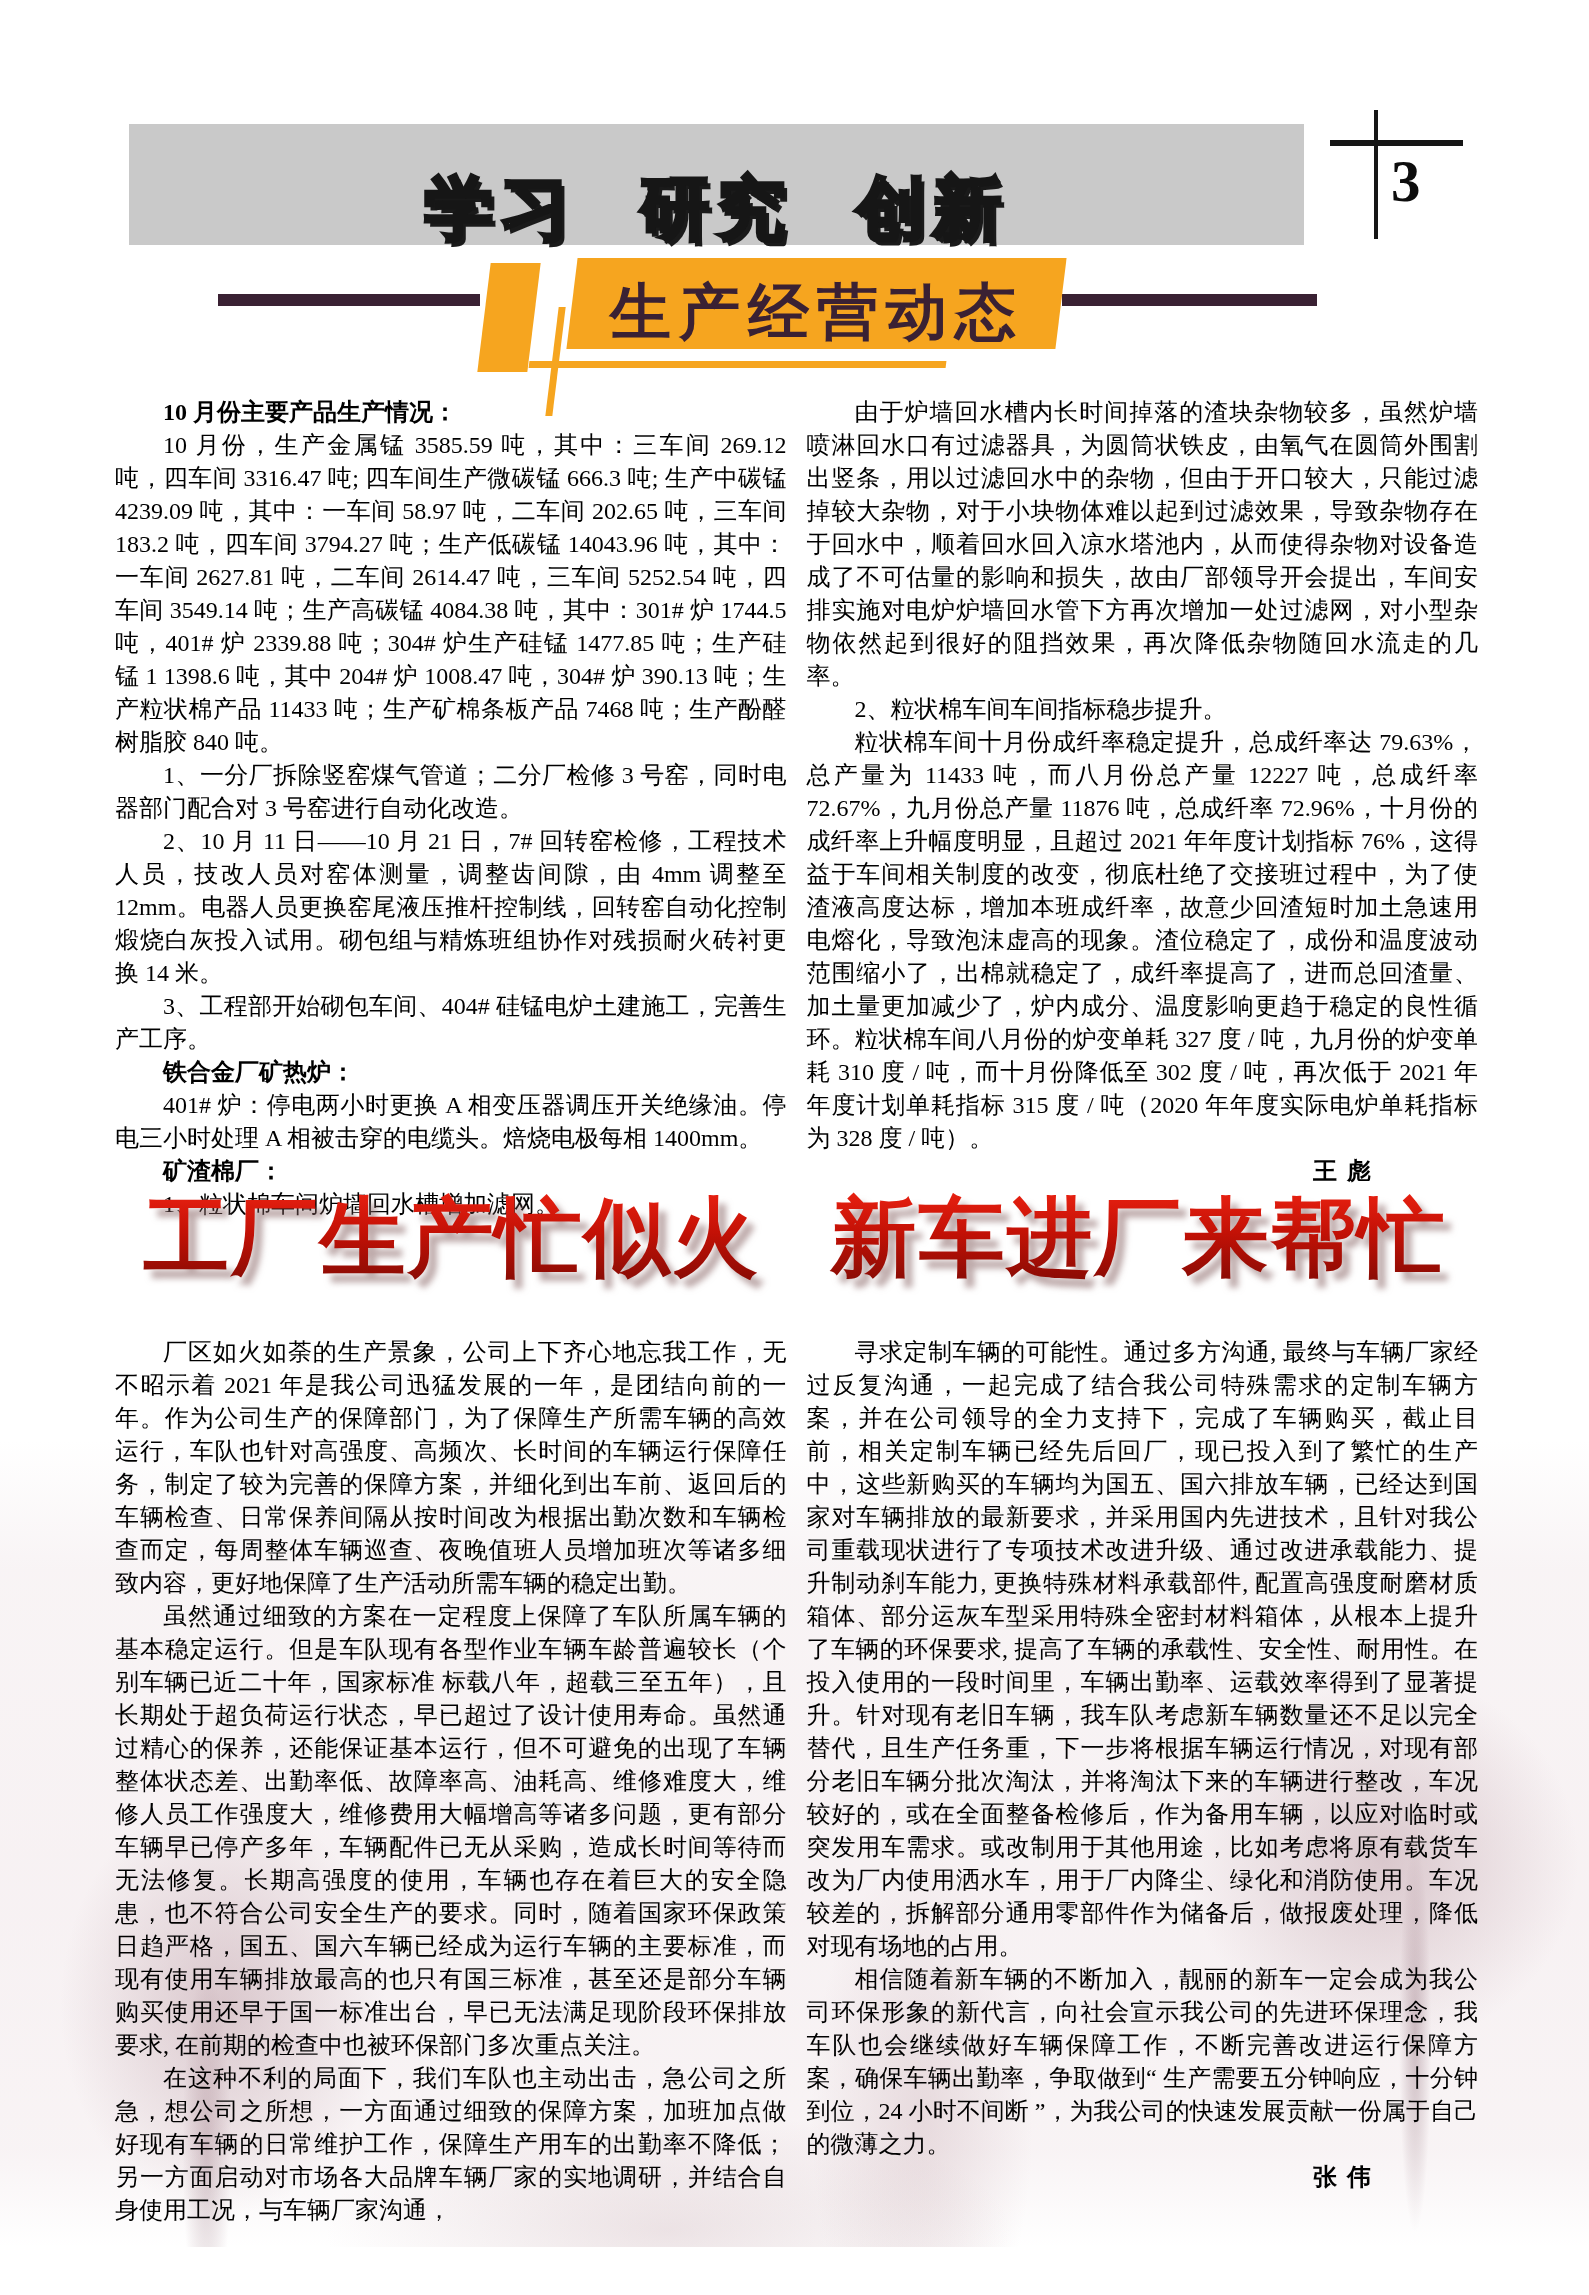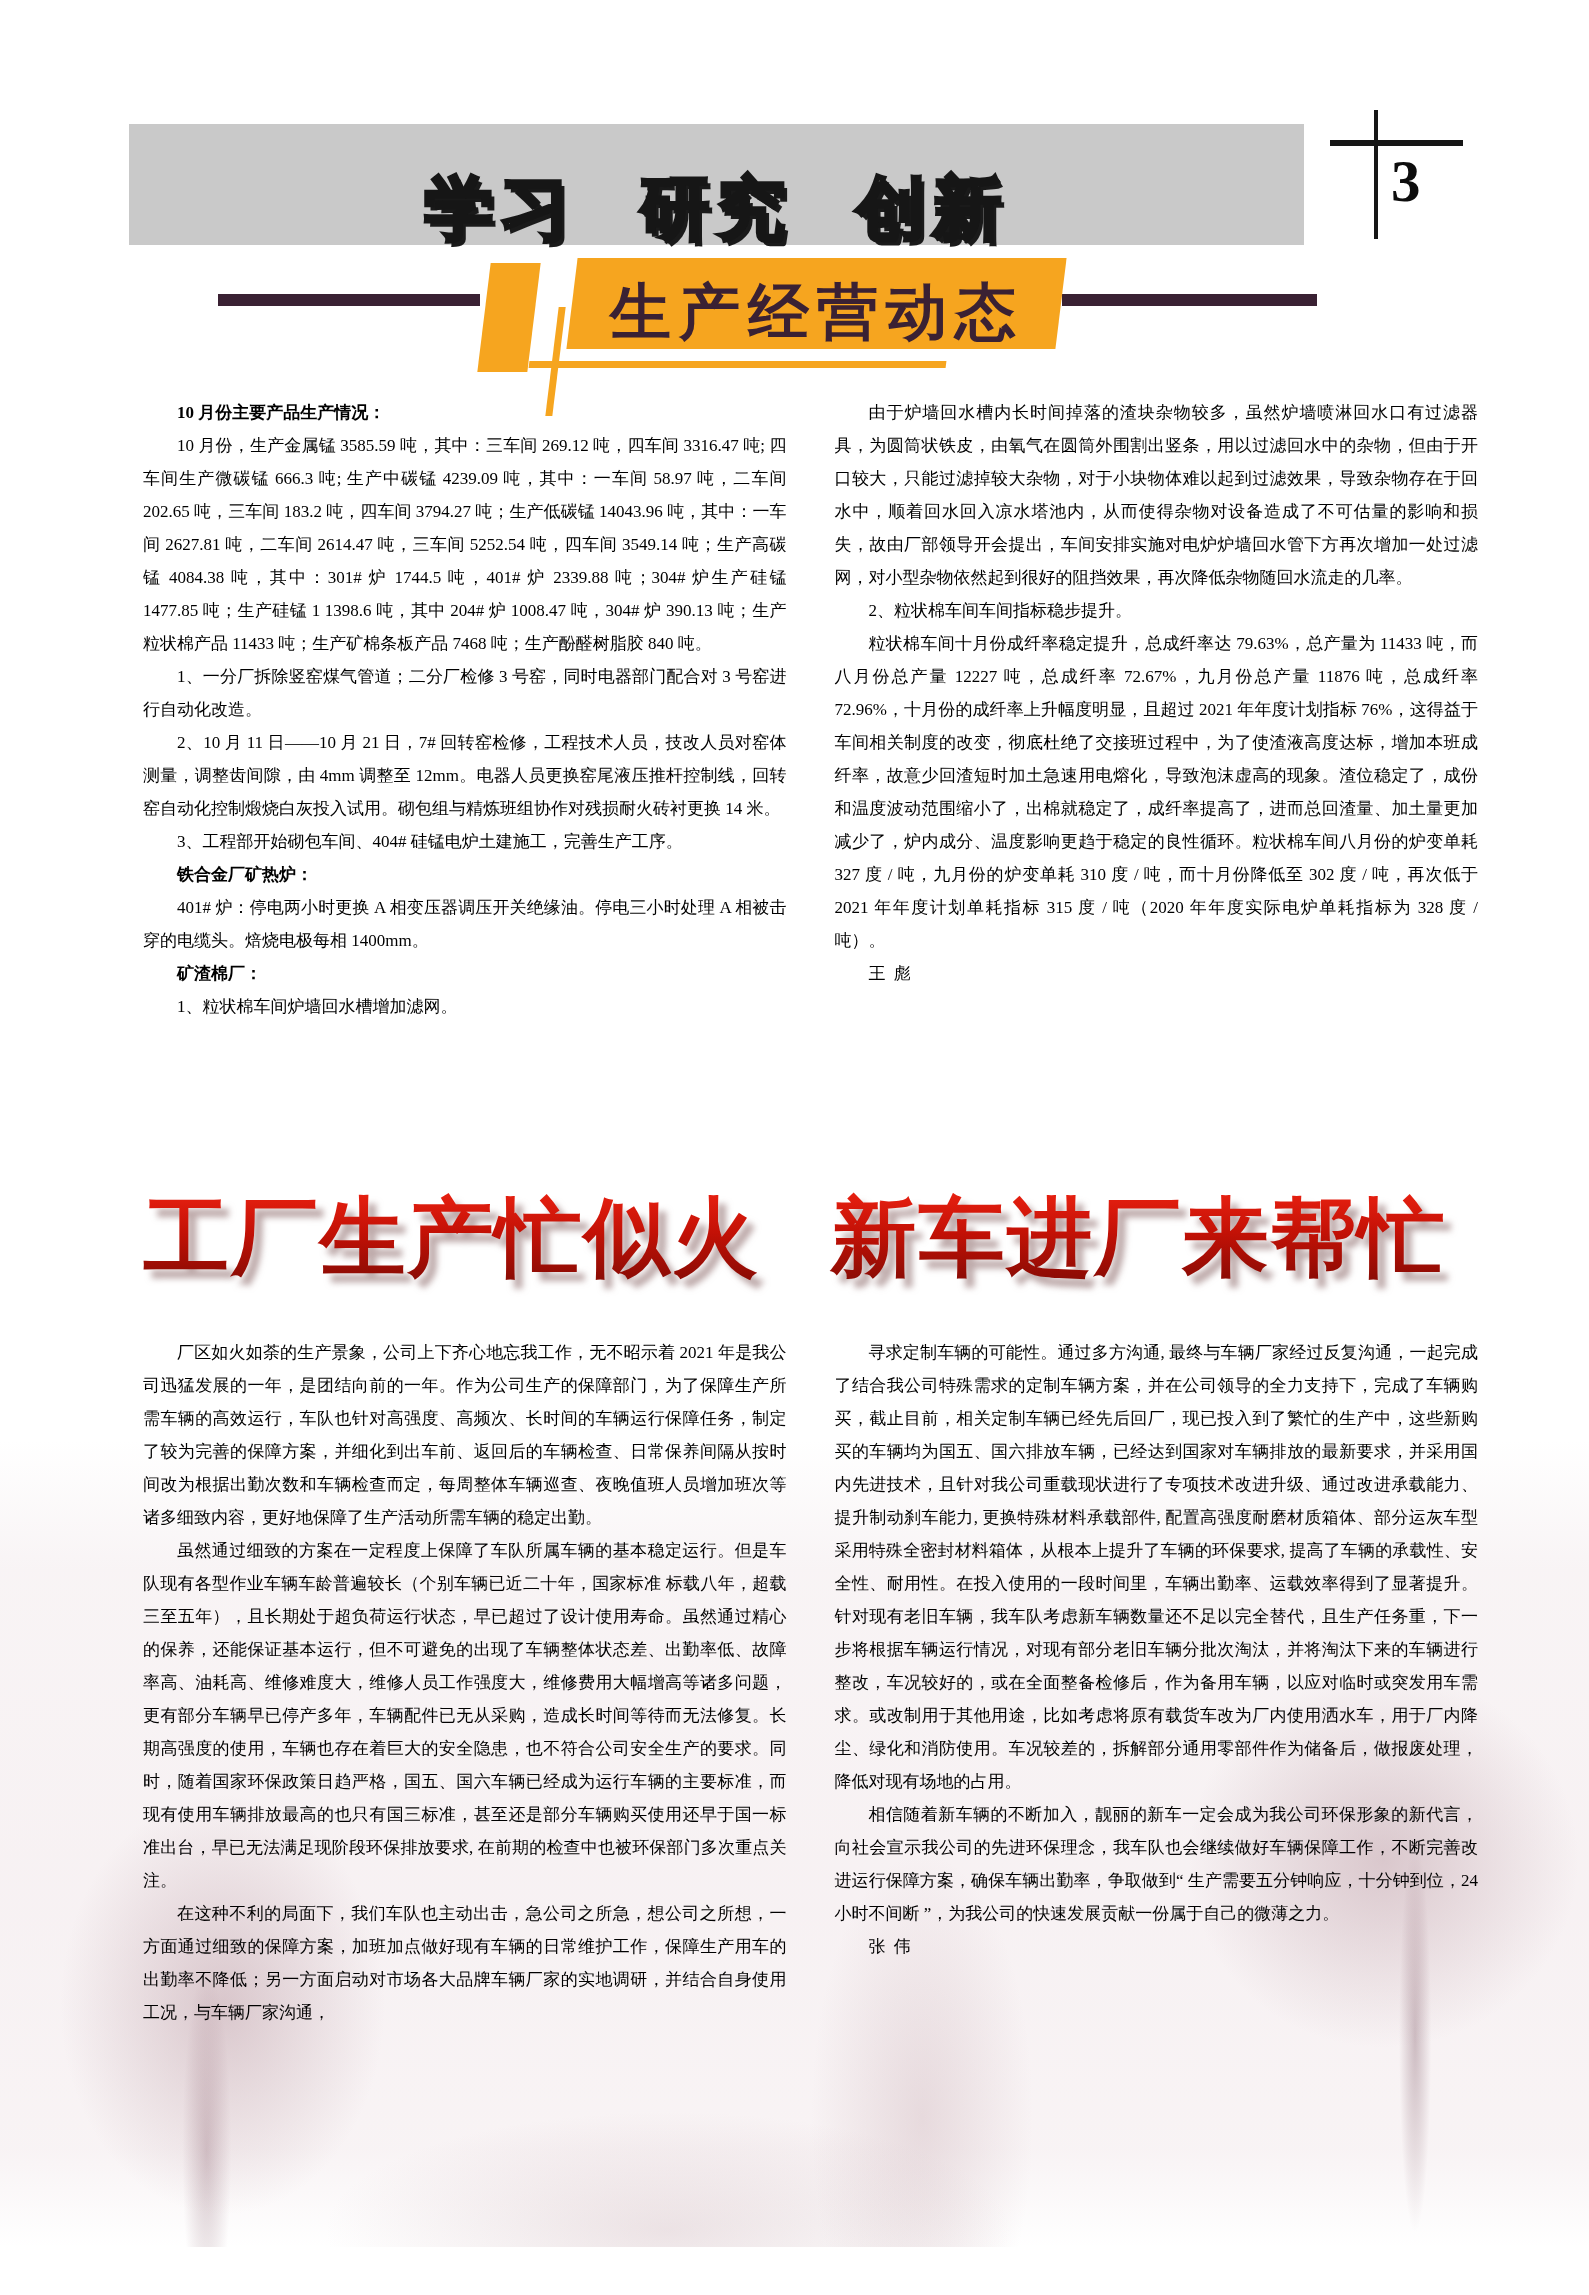--- a/index.html
+++ b/index.html
@@ -33,24 +33,24 @@
   .sb-underbar{position:absolute;left:529px;top:98px;width:417px;height:7px;background:#f6a51f;transform:skewX(-7deg);}
   .sb-title{
     position:absolute;left:578px;top:-5px;width:478px;height:110px;
     display:flex;align-items:center;justify-content:center;
     font-size:61px;font-weight:bold;color:#3a2133;letter-spacing:8px;
   }
   
   .article{position:absolute;left:115px;width:1363px;display:flex;gap:20px;z-index:2;}
   .article1{top:396px;}
   .article2{top:1336px;}
-  .col{width:672px;font-size:17px;line-height:33px;text-align:justify;margin-left:28px;}
+  .col{width:672px;font-size:24px;line-height:33px;text-align:justify;}
   .col p{margin:0;text-indent:2em;}
   .col p.hd{font-weight:bold;}
-  .sig{margin-top:17px;text-align:left;padding-right:105px;font-weight:normal;letter-spacing:2px;text-indent:0;}
+  .sig{margin-top:17px;text-align:right;padding-right:105px;font-weight:bold;letter-spacing:2px;text-indent:0;}
   
   .red-title{
     position:absolute;left:0;top:1180px;width:1590px;text-align:center;z-index:2;
     font-size:86px;font-weight:bold;letter-spacing:2px;white-space:nowrap;
     background:linear-gradient(180deg,#ec2212 6%,#c31106 45%,#7c0a04 96%);
     -webkit-background-clip:text;background-clip:text;color:transparent;
     filter:drop-shadow(8px 9px 3px rgba(135,98,98,0.55));
   }
   .red-title .t2{margin-left:0.55em;}
   

